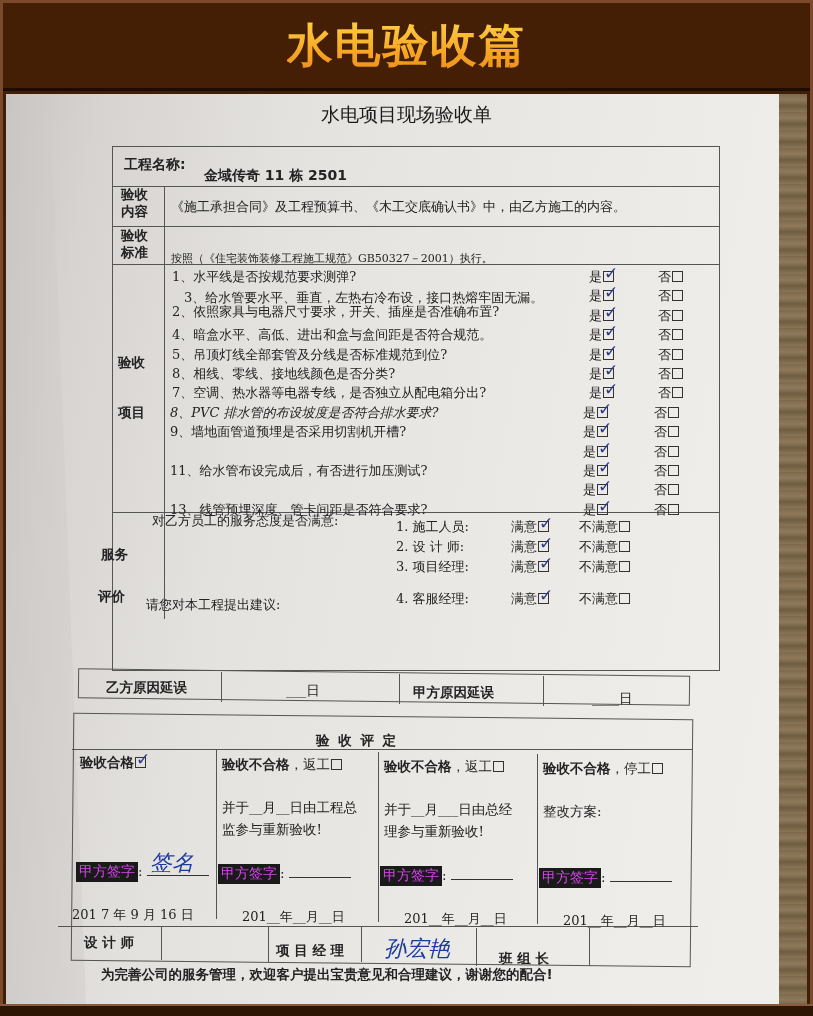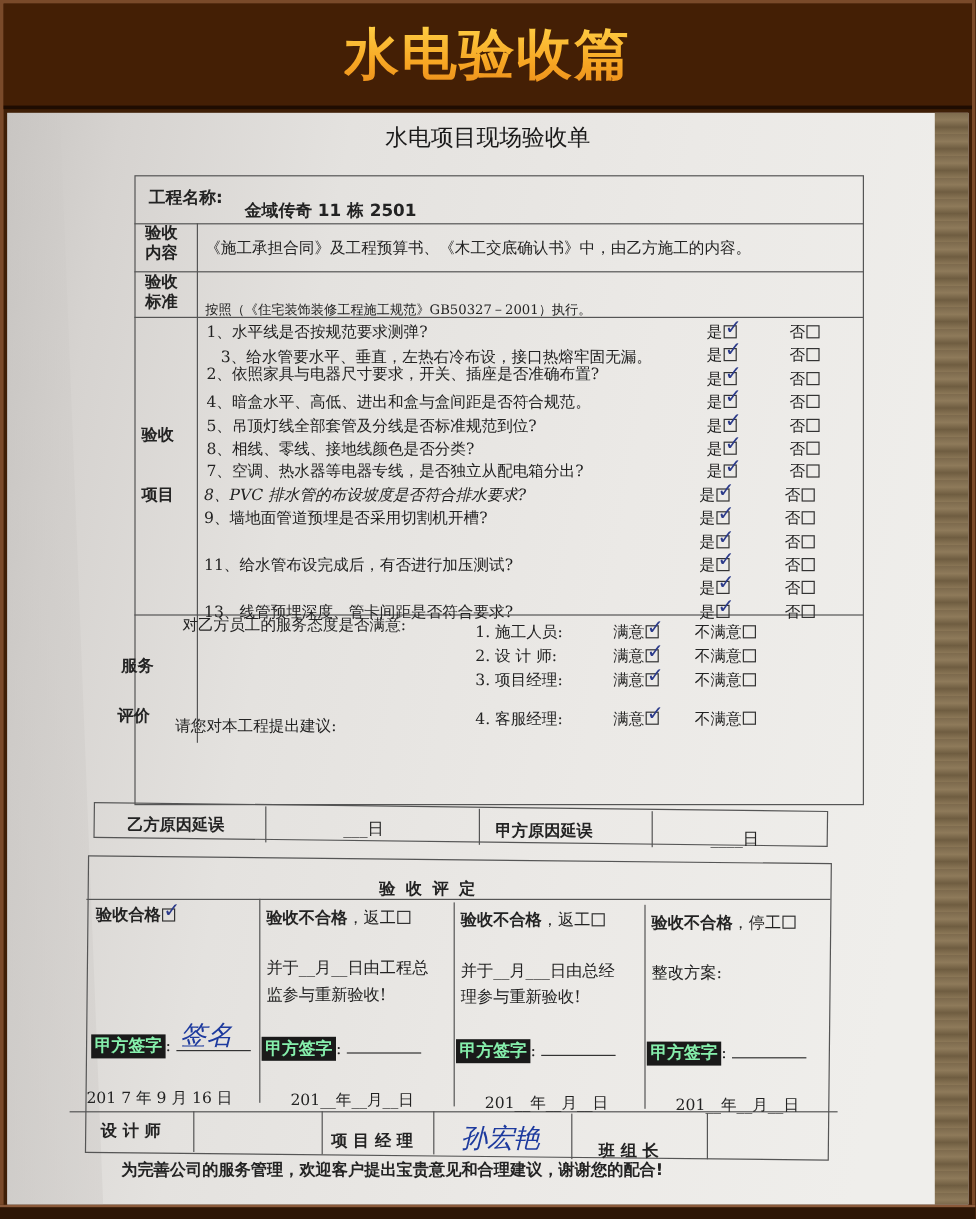--- a/index.html
+++ b/index.html
@@ -27,21 +27,21 @@
   .line-h { position: absolute; height: 0; border-top: 1.5px solid #555; }
   .line-v { position: absolute; width: 0; border-left: 1.5px solid #555; }
   .bold { font-family: "DejaVu Sans", sans-serif; font-weight: bold; }
 
   .item { position: absolute; left: 66px; font-size: 13px; white-space: nowrap; }
   .yes { position: absolute; font-size: 13px; }
   .no { position: absolute; font-size: 13px; }
   .box { display: inline-block; width: 11px; height: 11px; border: 1.2px solid #333; vertical-align: -1px; margin-left: 1px; position: relative; }
   .check { position: absolute; left: 0px; top: -9px; font-size: 17px; color: #2b3a8a; font-family: "DejaVu Sans", sans-serif; }
 
-  .sig-label { display: inline-block; background: #1a1a1a; color: #86efac; padding: 1px 3px; font-size: 14px; font-family: "DejaVu Sans", sans-serif; font-weight: bold; }
+  .sig-label { display: inline-block; background: #1a1a1a; color: #d946ef; padding: 1px 3px; font-size: 14px; font-family: "DejaVu Sans", sans-serif; }
   .sig-ink { position: absolute; color: #1d3a9e; font-family: "DejaVu Serif", serif; font-style: italic; }
   .uline { display: inline-block; border-bottom: 1px solid #333; }
 </style>
 </head>
 <body>
 
 <div class="frame"></div>
 
 <div class="header">
   <div class="header-title">水电验收篇</div>

